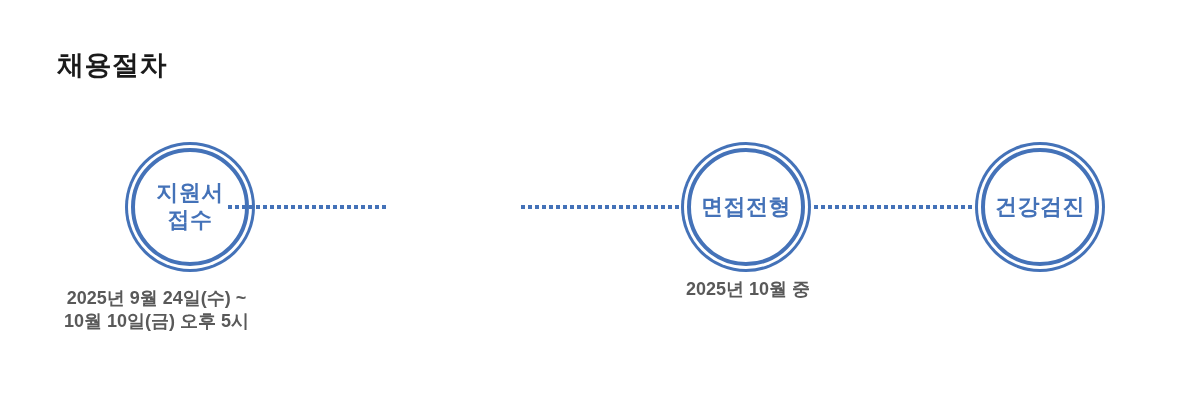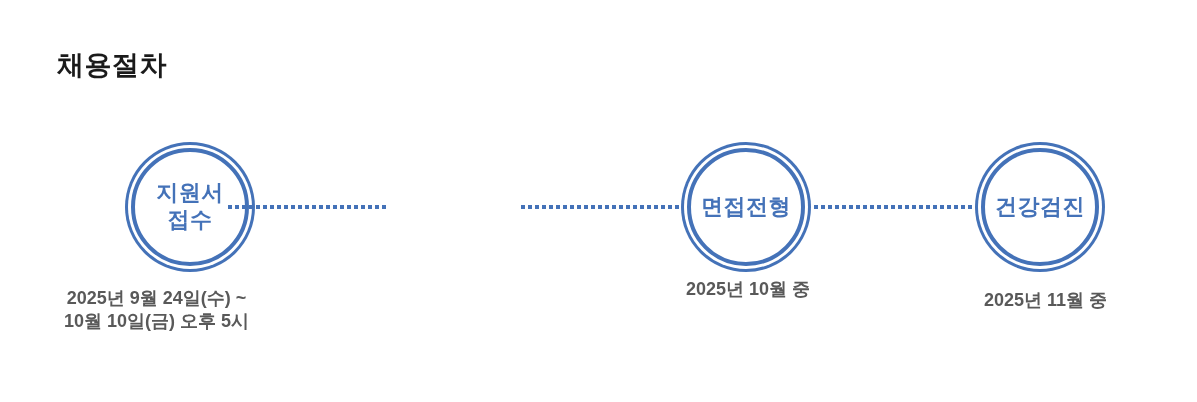--- a/index.html
+++ b/index.html
@@ -102,15 +102,14 @@
 
   <div class="step-circle circle-4">
     <span class="step-label">건강검진</span>
   </div>
 
   <div class="step-date date-1">2025년 9월 24일(수) ~
 10월 10일(금) 오후 5시</div>
 
   <div class="step-date date-3">2025년 10월 중</div>
 
-  <div class="step-date date-4">2025년 11월 중</div>
 
 </div>
 
 </body></html>

